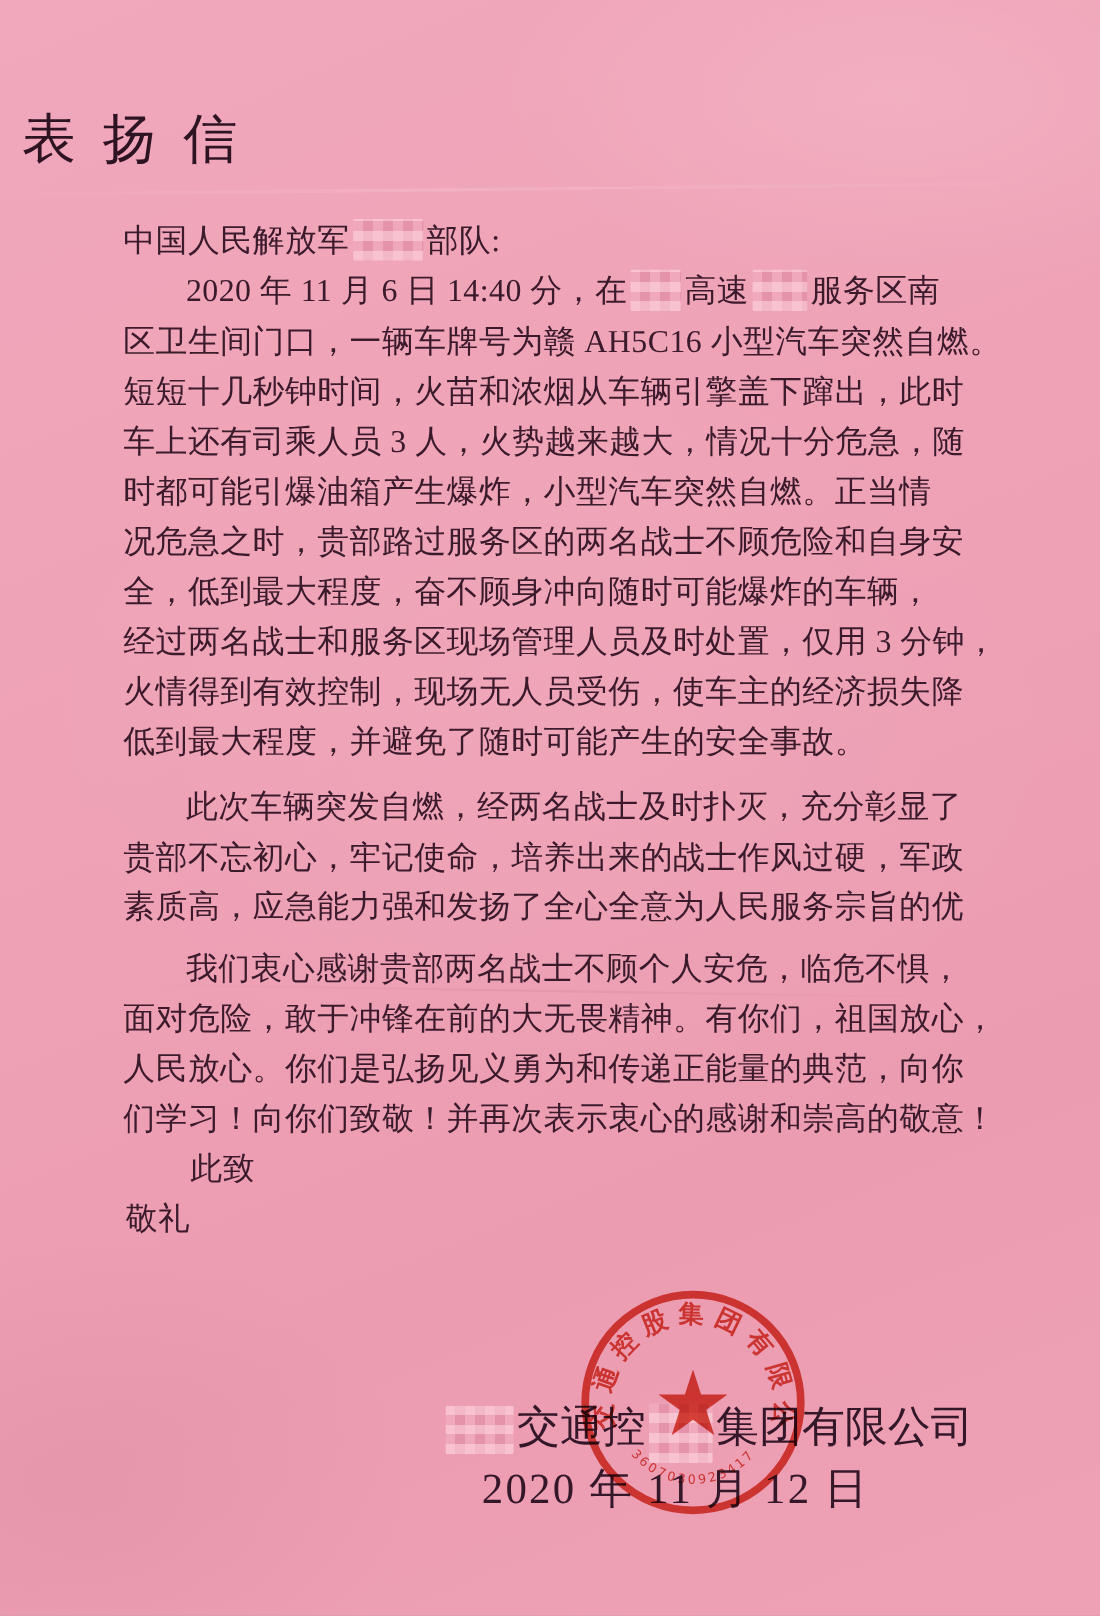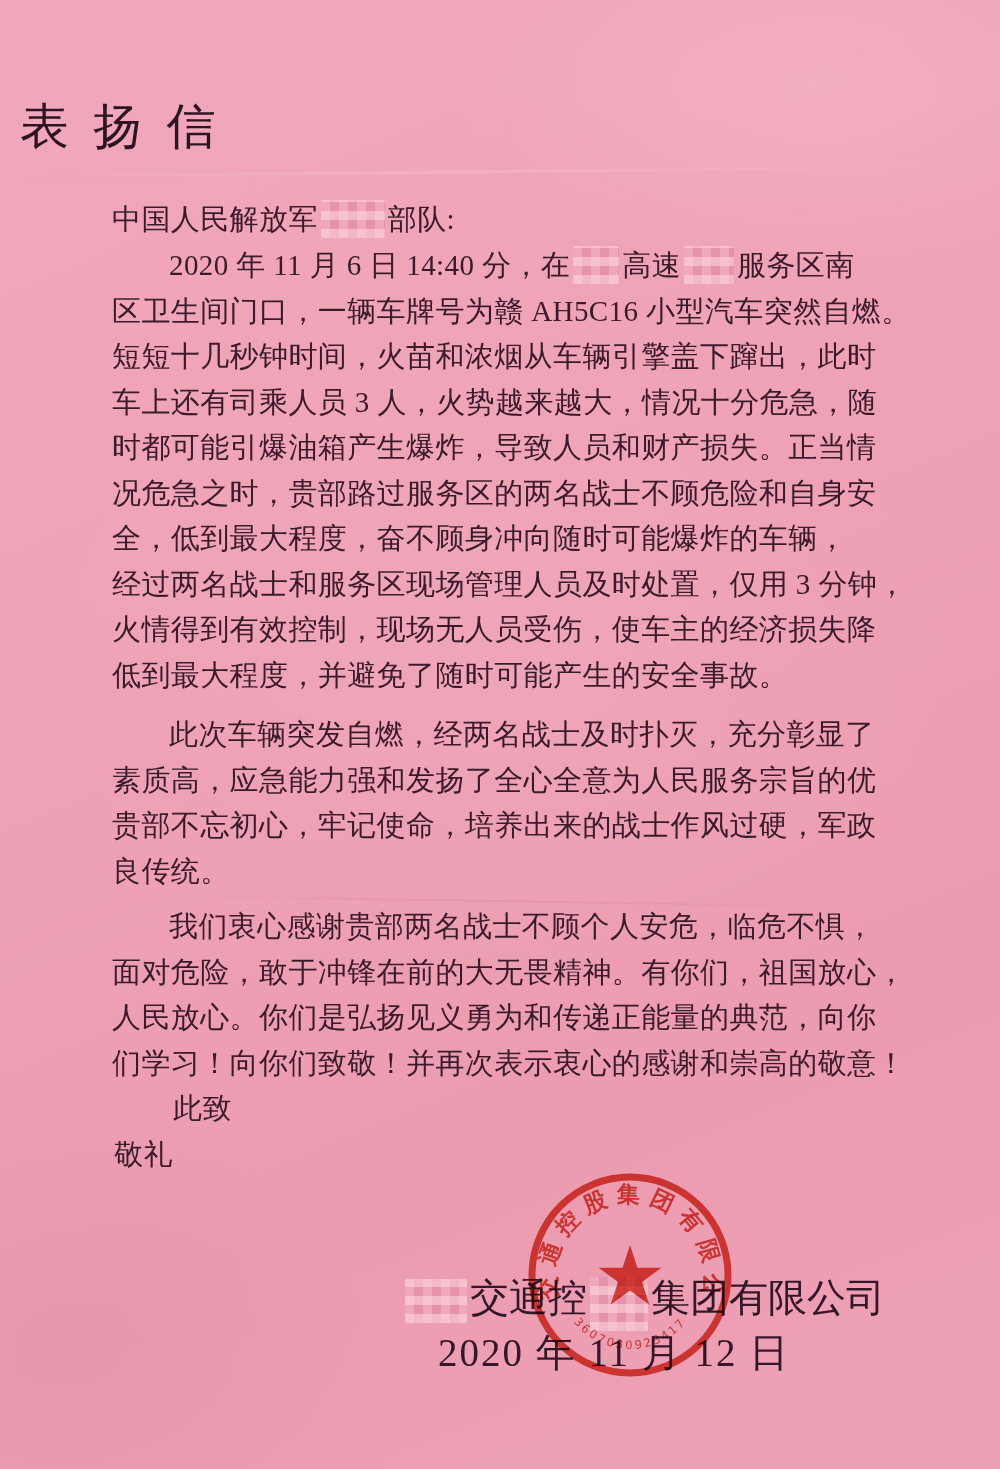--- a/index.html
+++ b/index.html
@@ -74,32 +74,31 @@
   <div class="title">表  扬  信</div>
 
   <div class="flow">
     <div class="line salutation"><span>中国人民解放军</span><span class="censor" style="width: 64px;"></span><span>部队:</span></div>
     <div>
         <div class="para p1">
           <div class="line indent"><span>2020 年 11 月 6 日 14:40 分，在</span><span class="censor" style="width: 46px;"></span><span>高速</span><span class="censor" style="width: 50px;"></span><span>服务区南</span></div>
           <div class="line"><span>区卫生间门口，一辆车牌号为赣 AH5C16 小型汽车突然自燃。</span></div>
           <div class="line"><span>短短十几秒钟时间，火苗和浓烟从车辆引擎盖下蹿出，此时</span></div>
           <div class="line"><span>车上还有司乘人员 3 人，火势越来越大，情况十分危急，随</span></div>
-          <div class="line"><span>时都可能引爆油箱产生爆炸，导致人员和财产损失。正当情</span></div>
+          <div class="line"><span>时都可能引爆油箱产生爆炸，小型汽车突然自燃。正当情</span></div>
           <div class="line"><span>况危急之时，贵部路过服务区的两名战士不顾危险和自身安</span></div>
           <div class="line"><span>全，低到最大程度，奋不顾身冲向随时可能爆炸的车辆，</span></div>
           <div class="line"><span>经过两名战士和服务区现场管理人员及时处置，仅用 3 分钟，</span></div>
           <div class="line"><span>火情得到有效控制，现场无人员受伤，使车主的经济损失降</span></div>
           <div class="line"><span>低到最大程度，并避免了随时可能产生的安全事故。</span></div>
         </div>
         <div class="para p2">
           <div class="line indent"><span>此次车辆突发自燃，经两名战士及时扑灭，充分彰显了</span></div>
+          <div class="line"><span>贵部不忘初心，牢记使命，培养出来的战士作风过硬，军政</span></div>
           <div class="line"><span>素质高，应急能力强和发扬了全心全意为人民服务宗旨的优</span></div>
-          <div class="line"><span>贵部不忘初心，牢记使命，培养出来的战士作风过硬，军政</span></div>
-          <div class="line"><span>良传统。</span></div>
         </div>
         <div class="para p3">
           <div class="line indent"><span>我们衷心感谢贵部两名战士不顾个人安危，临危不惧，</span></div>
           <div class="line"><span>面对危险，敢于冲锋在前的大无畏精神。有你们，祖国放心，</span></div>
           <div class="line"><span>人民放心。你们是弘扬见义勇为和传递正能量的典范，向你</span></div>
           <div class="line"><span>们学习！向你们致敬！并再次表示衷心的感谢和崇高的敬意！</span></div>
         </div>
       </div>
     <div class="line closing-cizhi">此致</div>
     <div class="line closing-jingli">敬礼</div>

